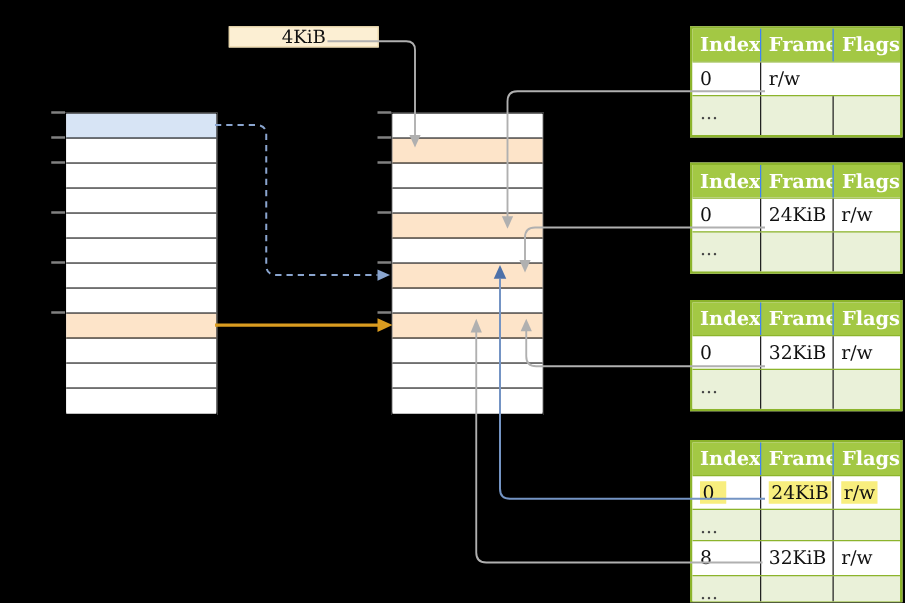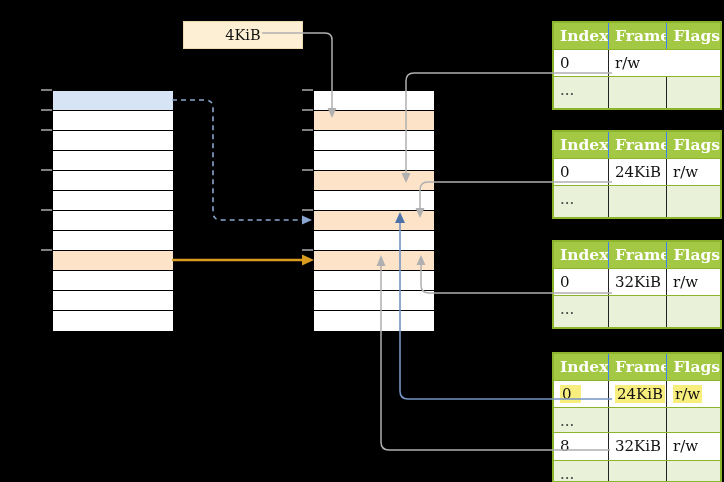--- a/index.html
+++ b/index.html
@@ -2,21 +2,21 @@
 <html style="--background: #000000; --table-green-header: #a3c844; --table-green-border: #8cb42c; --table-green-light-row: #eaf1d9; --highlight-yellow: #f8ee7e; --row-blue: #d7e4f5; --row-orange: #fde4c9; --label-cream: #fcefd3; --arrow-gray: #b0b0b0; --arrow-orange: #da9c20; --arrow-blue-line: #7494c4; --arrow-blue-head: #4d71a9; --arrow-blue-dashed: #8aa5cf; --tick-gray: #808080;"><head>
 <meta charset="utf-8">
 <style>
   html,body{margin:0;padding:0;background:#000;}
   .canvas{
     position:relative;width:724px;height:482px;background:var(--background,#000);
     font-family:"DejaVu Serif","Liberation Serif",serif;overflow:hidden;
   }
   
   .label4k{
-    position:absolute;left:183px;top:21px;width:120px;height:28px;
+    position:absolute;left:183px;top:21px;width:120px;height:17px;
     background:var(--label-cream,#fcefd3);border:1px solid #ecd9ad;box-sizing:border-box;
     display:flex;align-items:center;justify-content:center;
     font-size:14.5px;color:#111;
   }
   
   .memtable{
     position:absolute;top:90px;width:120px;height:240px;
     border:1px solid #000;box-sizing:content-box;background:#fff;
   }
   .memtable .mrow{height:19px;border-bottom:1px solid #000;background:#fff;}

